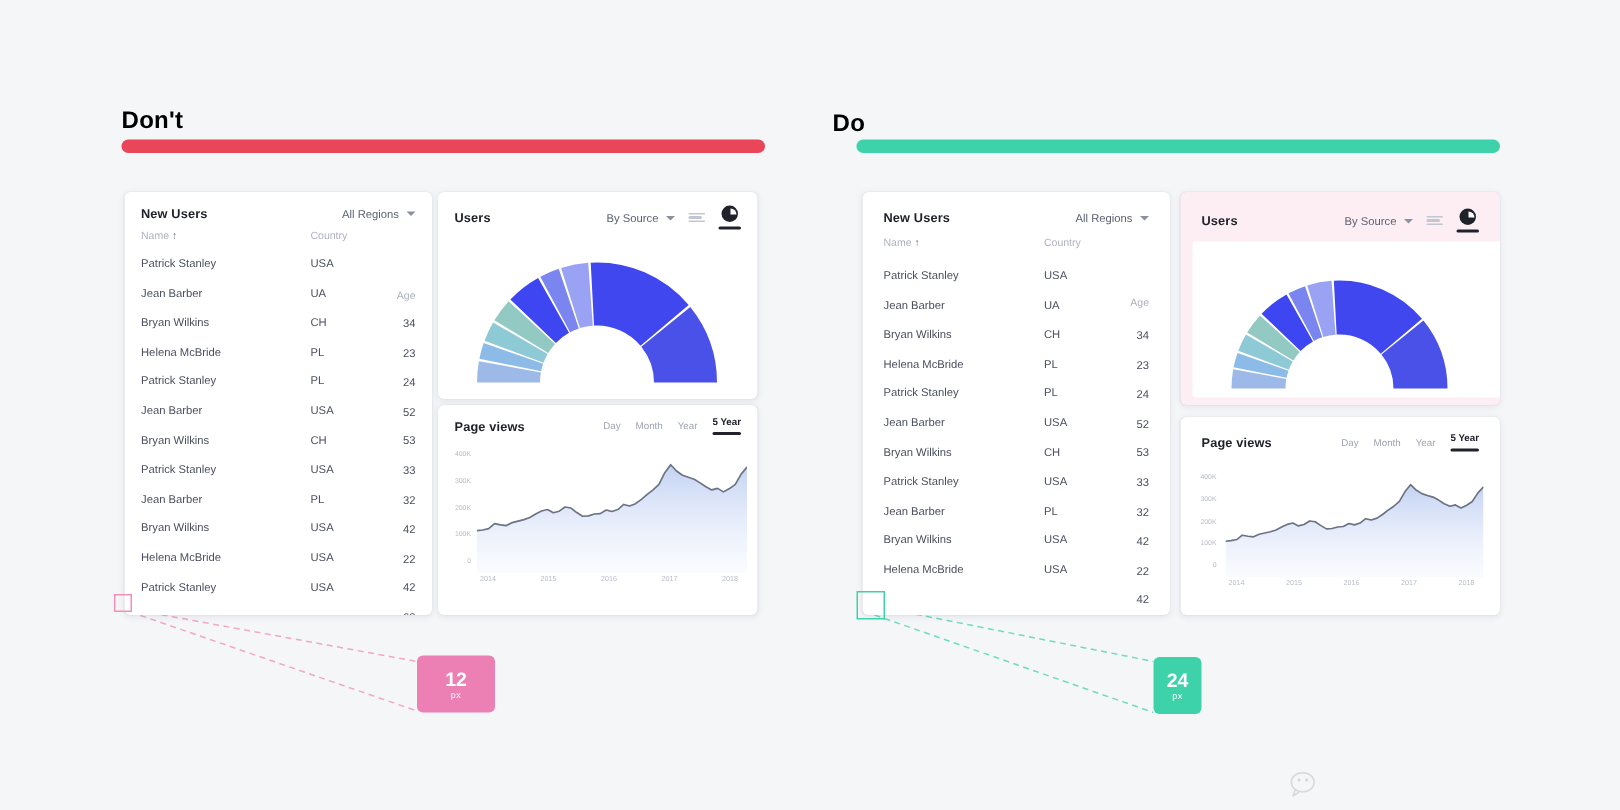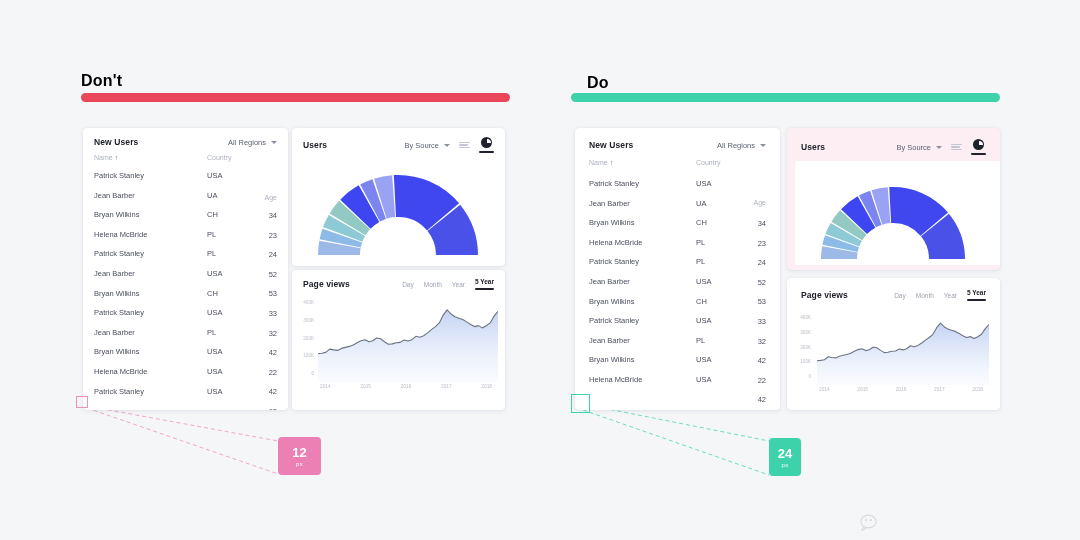--- a/index.html
+++ b/index.html
@@ -273,26 +273,26 @@
           <span>2014</span>
           <span>2015</span>
           <span>2016</span>
           <span>2017</span>
           <span>2018</span>
         </div>
     </div>
   </div>
 
   <div class="mark-sq" style="left:76px; top:396px; width:12px; height:12px; border-color:#f08fb8;"></div>
-  <div class="badge" style="left:278px; top:437px; width:43px; height:38px; background:#ec7fb3;">
+  <div class="badge" style="left:278px; top:437px; width:52px; height:38px; background:#ec7fb3;">
     <span class="num">12</span>
     <span class="unit">px</span>
   </div>
 
-  <div class="sec-title" style="left:587px; top:74px;">Do</div>
+  <div class="sec-title" style="left:555px; top:74px;">Do</div>
   <div class="sec-bar" style="left:571px; top:93px; width:429px; background:#3ed2ab;"></div>
 
   <div class="card" style="left:575px; top:128px; width:205px; height:282px;">
     <div class="card-head" style="padding:12px 14px 9px 14px;">
       <span class="card-title">New Users</span>
       <span class="select">
         <span>All Regions</span>
         <span class="caret"></span>
       </span>
     </div>

